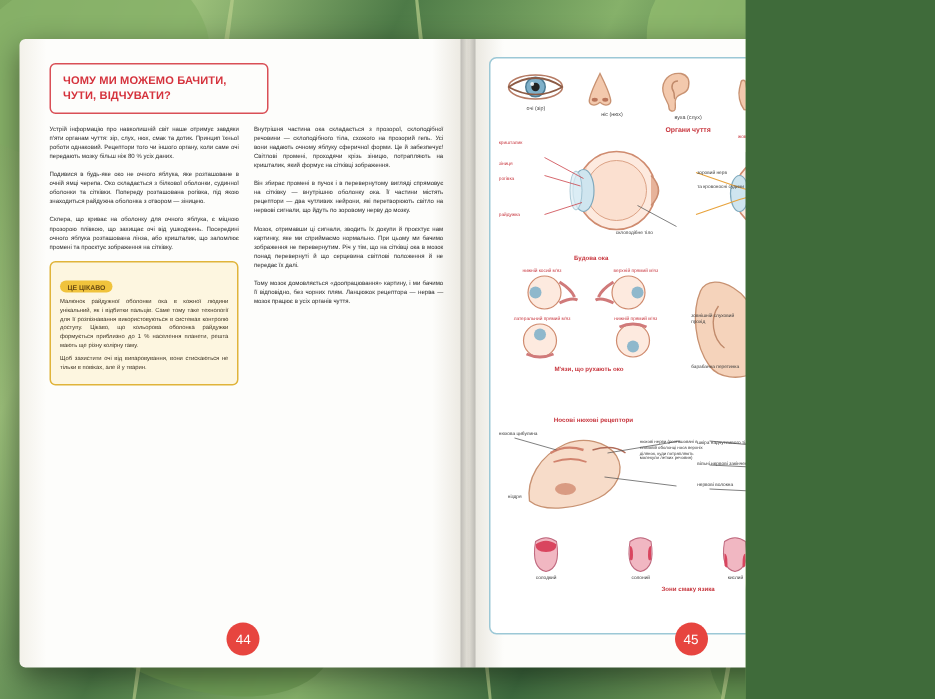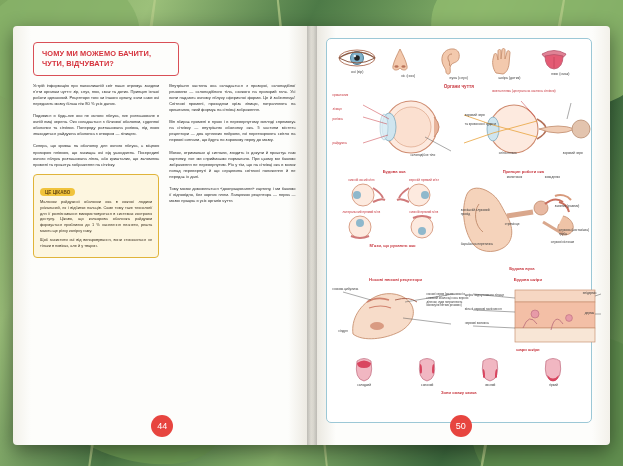--- a/index.html
+++ b/index.html
@@ -8,21 +8,21 @@
   }
   body {
     width: 623px;
     height: 466px;
     overflow: hidden;
     font-family: "Liberation Sans", sans-serif;
     background: #3f6b3a;
   }
   .stage {
     position: relative;
-    width: 623px;
+    width: 497px;
     height: 466px;
     background:
       radial-gradient(circle at 14% 20%, #7fa86a 0 6px, transparent 7px),
       radial-gradient(circle at 86% 78%, #6d9a5c 0 8px, transparent 9px),
       linear-gradient(115deg, #7da65f 0%, #9cc07a 18%, #4d7a47 38%, #86b16a 58%, #3e6b3f 78%, #7ba45e 100%);
     overflow: hidden;
   }
   
   .leaf {
     position: absolute;
@@ -510,18 +510,18 @@
               <path d="M5 6 q7 -5 14 0 q3 18 -7 20 q-10 -2 -7 -20Z" fill="#f1b7c2" stroke="#c06b80" stroke-width=".7"></path>
               <path d="M6 20 q6 7 12 0 q-2 7 -6 6 q-4 1 -6 -6Z" fill="#d9455f"></path>
             </svg>
             <div class="lbl-dark">гіркий</div>
           </div>
         </div>
         <div class="cap">Зони смаку язика</div>
 
       </div>
 
-      <div class="pagenum r">50</div>
+      <div class="pagenum r">45</div>
     </div>
 
     <div class="spine"></div>
   </div>
 </div>
 
 </body></html>

